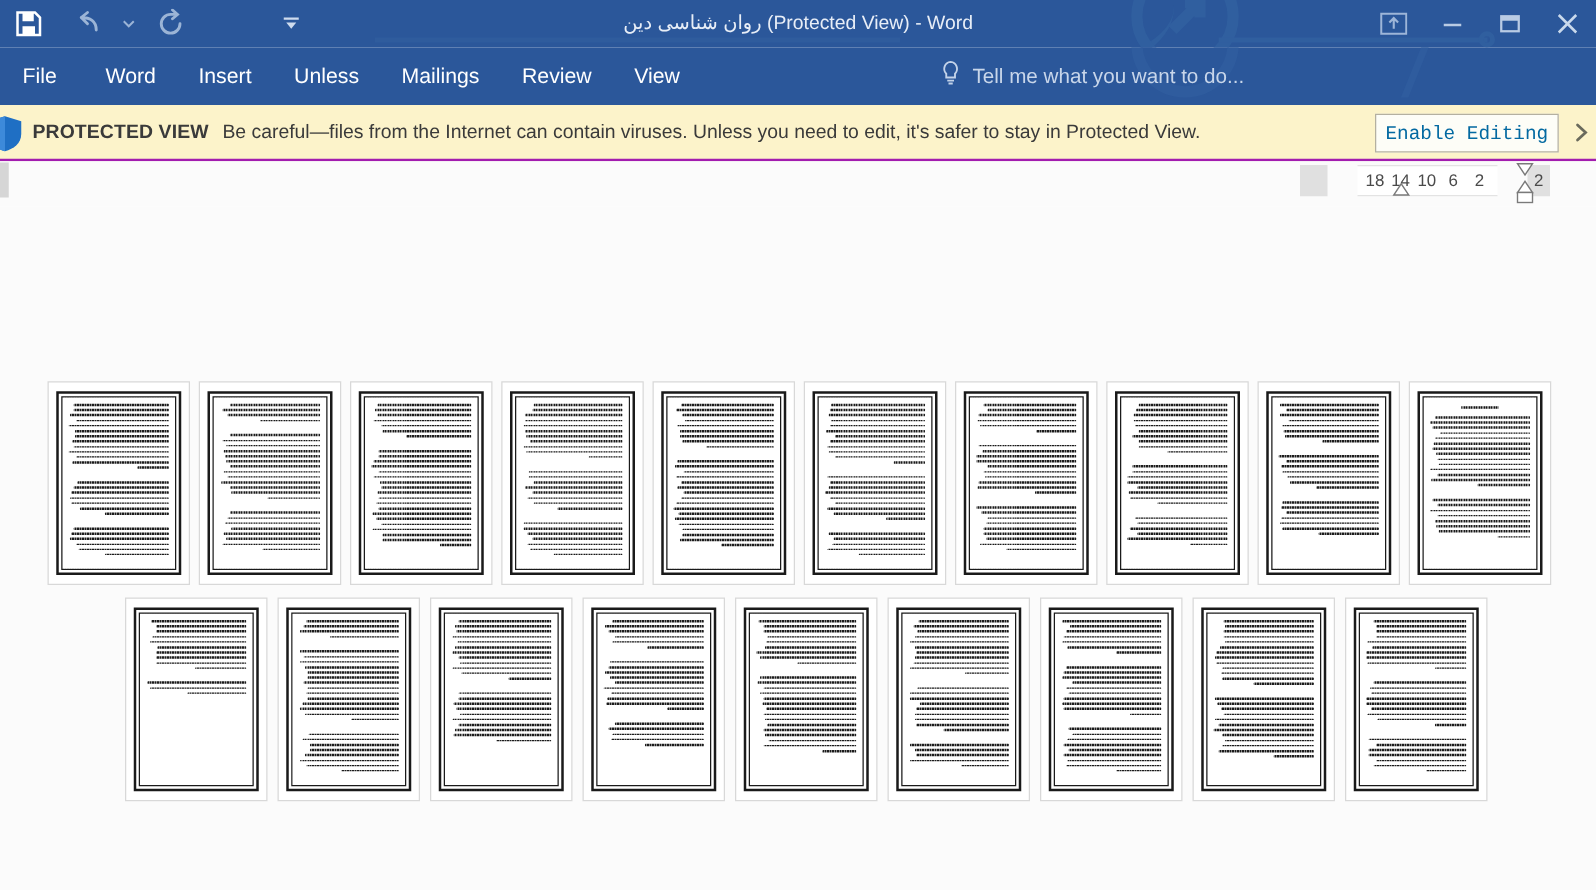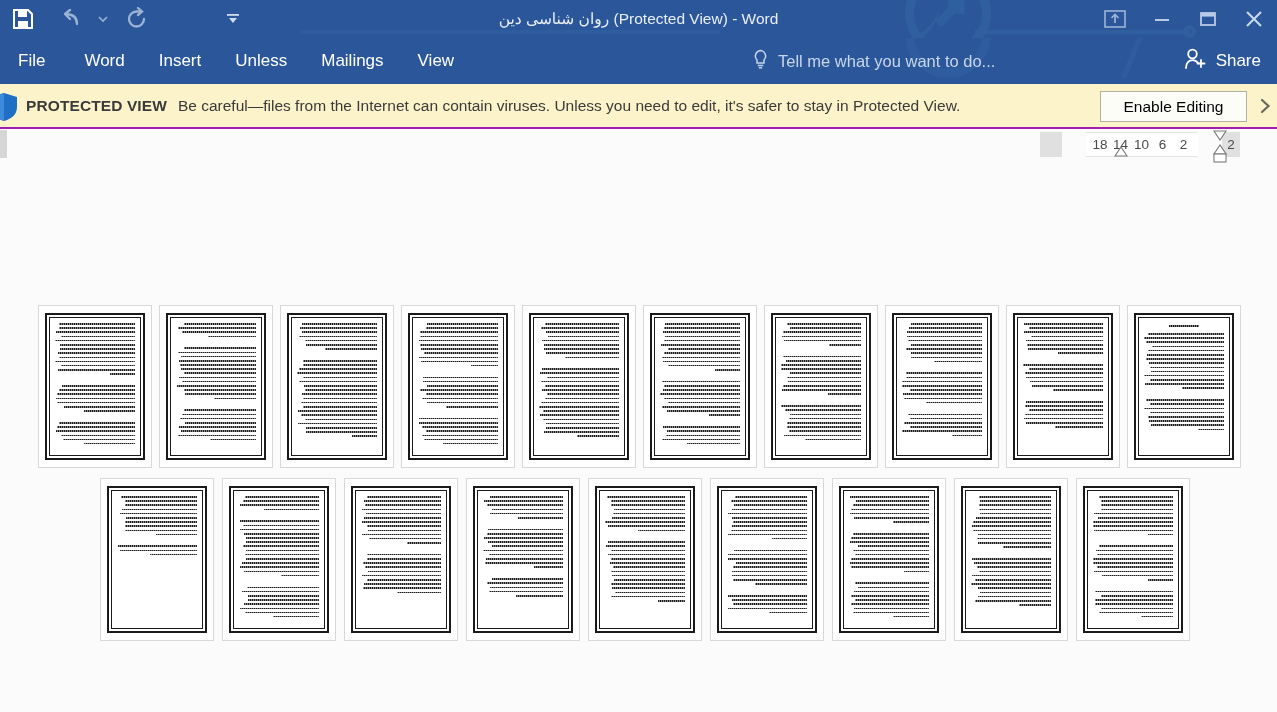--- a/index.html
+++ b/index.html
@@ -224,23 +224,23 @@
     color: #3a3a3a;
     white-space: nowrap;
   }
   .pv-enable {
     position: absolute;
     right: 30px; top: 7px;
     height: 31px;
     min-width: 147px;
     background: #fdfdf7;
     border: 1px solid #b4b0a0;
-    color: #000000;
+    color: #0369a1;
     font-size: 15.5px;
-    font-family: Liberation Sans, sans-serif;
+    font-family: Liberation Mono, monospace;
     display: flex;
     align-items: center;
     justify-content: center;
     cursor: default;
     box-sizing: border-box;
   }
   .pv-close {
     position: absolute;
     right: 2px; top: 10px;
     width: 20px; height: 24px;
@@ -463,44 +463,35 @@
     <div class="rb-decor-circle"></div>
 
     <div class="rb-decor-slash"></div>
 
     <div class="tabs">
       <div class="tab file">File</div>
       <div class="tab">Word</div>
       <div class="tab">Insert</div>
       <div class="tab">Unless</div>
       <div class="tab">Mailings</div>
+      <div class="tab">Review</div>
       <div class="tab">View</div>
     </div>
 
     <div class="tellme">
       <span>
         <svg width="17" height="21" viewBox="0 0 17 21">
           <path d="M8.5 1.5 A5.6 5.6 0 0 1 12 11 L12 14 L5 14 L5 11 A5.6 5.6 0 0 1 8.5 1.5 Z" fill="none" stroke="#c3d3e9" stroke-width="1.5"></path>
           <path d="M5.8 16.5 H11.2" stroke="#c3d3e9" stroke-width="1.5"></path>
           <path d="M6.8 18.8 H10.2" stroke="#c3d3e9" stroke-width="1.5"></path>
         </svg>
       </span>
       <span class="tellme-text">Tell me what you want to do...</span>
     </div>
 
-    <div class="share">
-      <span>
-        <svg width="23" height="22" viewBox="0 0 23 22">
-          <circle cx="8.5" cy="6" r="4.3" fill="none" stroke="#ffffff" stroke-width="1.8"></circle>
-          <path d="M2 20 C2 14.5 5 12.2 8.5 12.2 C11 12.2 13 13.4 14.2 15.4" fill="none" stroke="#ffffff" stroke-width="1.8" stroke-linecap="round"></path>
-          <path d="M17 12 V19 M13.5 15.5 H20.5" stroke="#ffffff" stroke-width="1.8" stroke-linecap="round"></path>
-        </svg>
-      </span>
-      <span class="share-text">Share</span>
-    </div>
   </div>
 
   <div class="pvbar">
     <div class="pv-shield">
       <svg width="28" height="30" viewBox="0 0 28 30">
         <path d="M14 1 L27 5 V15 C27 23 21 27 14 29 C7 27 1 23 1 15 V5 Z" fill="#1f6fc4"></path>
         <path d="M14 1 L14 29 C7 27 1 23 1 15 V5 Z" fill="#3d8ada"></path>
       </svg>
     </div>
     <div class="pv-label">PROTECTED VIEW</div>

